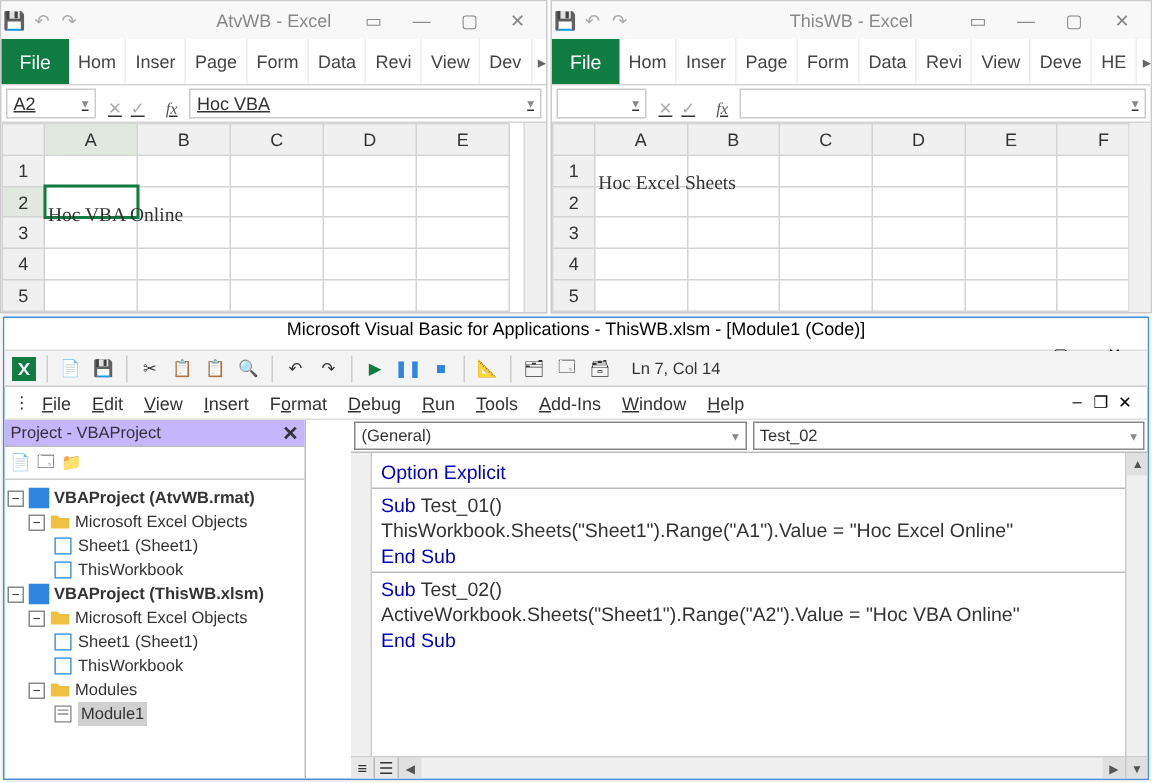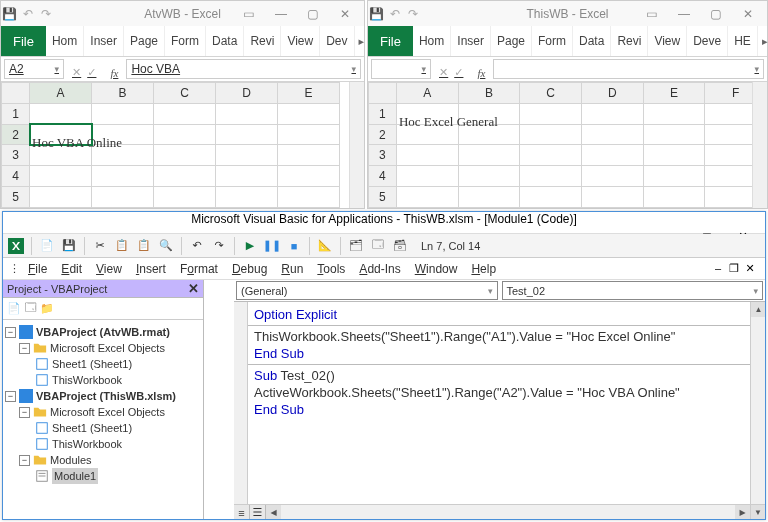--- a/index.html
+++ b/index.html
@@ -260,21 +260,21 @@
           <th class="colh">A</th>
           <th class="colh">B</th>
           <th class="colh">C</th>
           <th class="colh">D</th>
           <th class="colh">E</th>
           <th class="colh">F</th>
         </tr>
         <tr>
               <th class="rowh">1</th>
               <td>
-                <div class="celltxt" style="position:absolute">Hoc Excel General</div>
+                <div class="celltxt" style="position:absolute">Hoc Excel Sheets</div>
               </td>
               <td></td>
               <td></td>
               <td></td>
               <td></td>
               <td></td>
             </tr>
         <tr>
               <th class="rowh">2</th>
               <td></td>
@@ -472,20 +472,21 @@
         <div class="dropdown">
             <span>Test_02</span>
             <span class="dd">▾</span>
           </div>
       </div>
       <div class="code-pane">
         <div class="code-margin"></div>
         <div class="code-text">
           <div><span class="kw">Option Explicit</span></div>
           <hr class="code-hr">
+          <div><span class="kw">Sub </span>Test_01()</div>
           <div>ThisWorkbook.Sheets("Sheet1").Range("A1").Value = "Hoc Excel Online"</div>
           <div><span class="kw">End Sub</span></div>
           <hr class="code-hr">
           <div><span class="kw">Sub </span>Test_02()</div>
           <div>ActiveWorkbook.Sheets("Sheet1").Range("A2").Value = "Hoc VBA Online"</div>
           <div><span class="kw">End Sub</span></div>
         </div>
         <div class="code-vscroll">
           <div class="arr">▲</div>
         </div>

